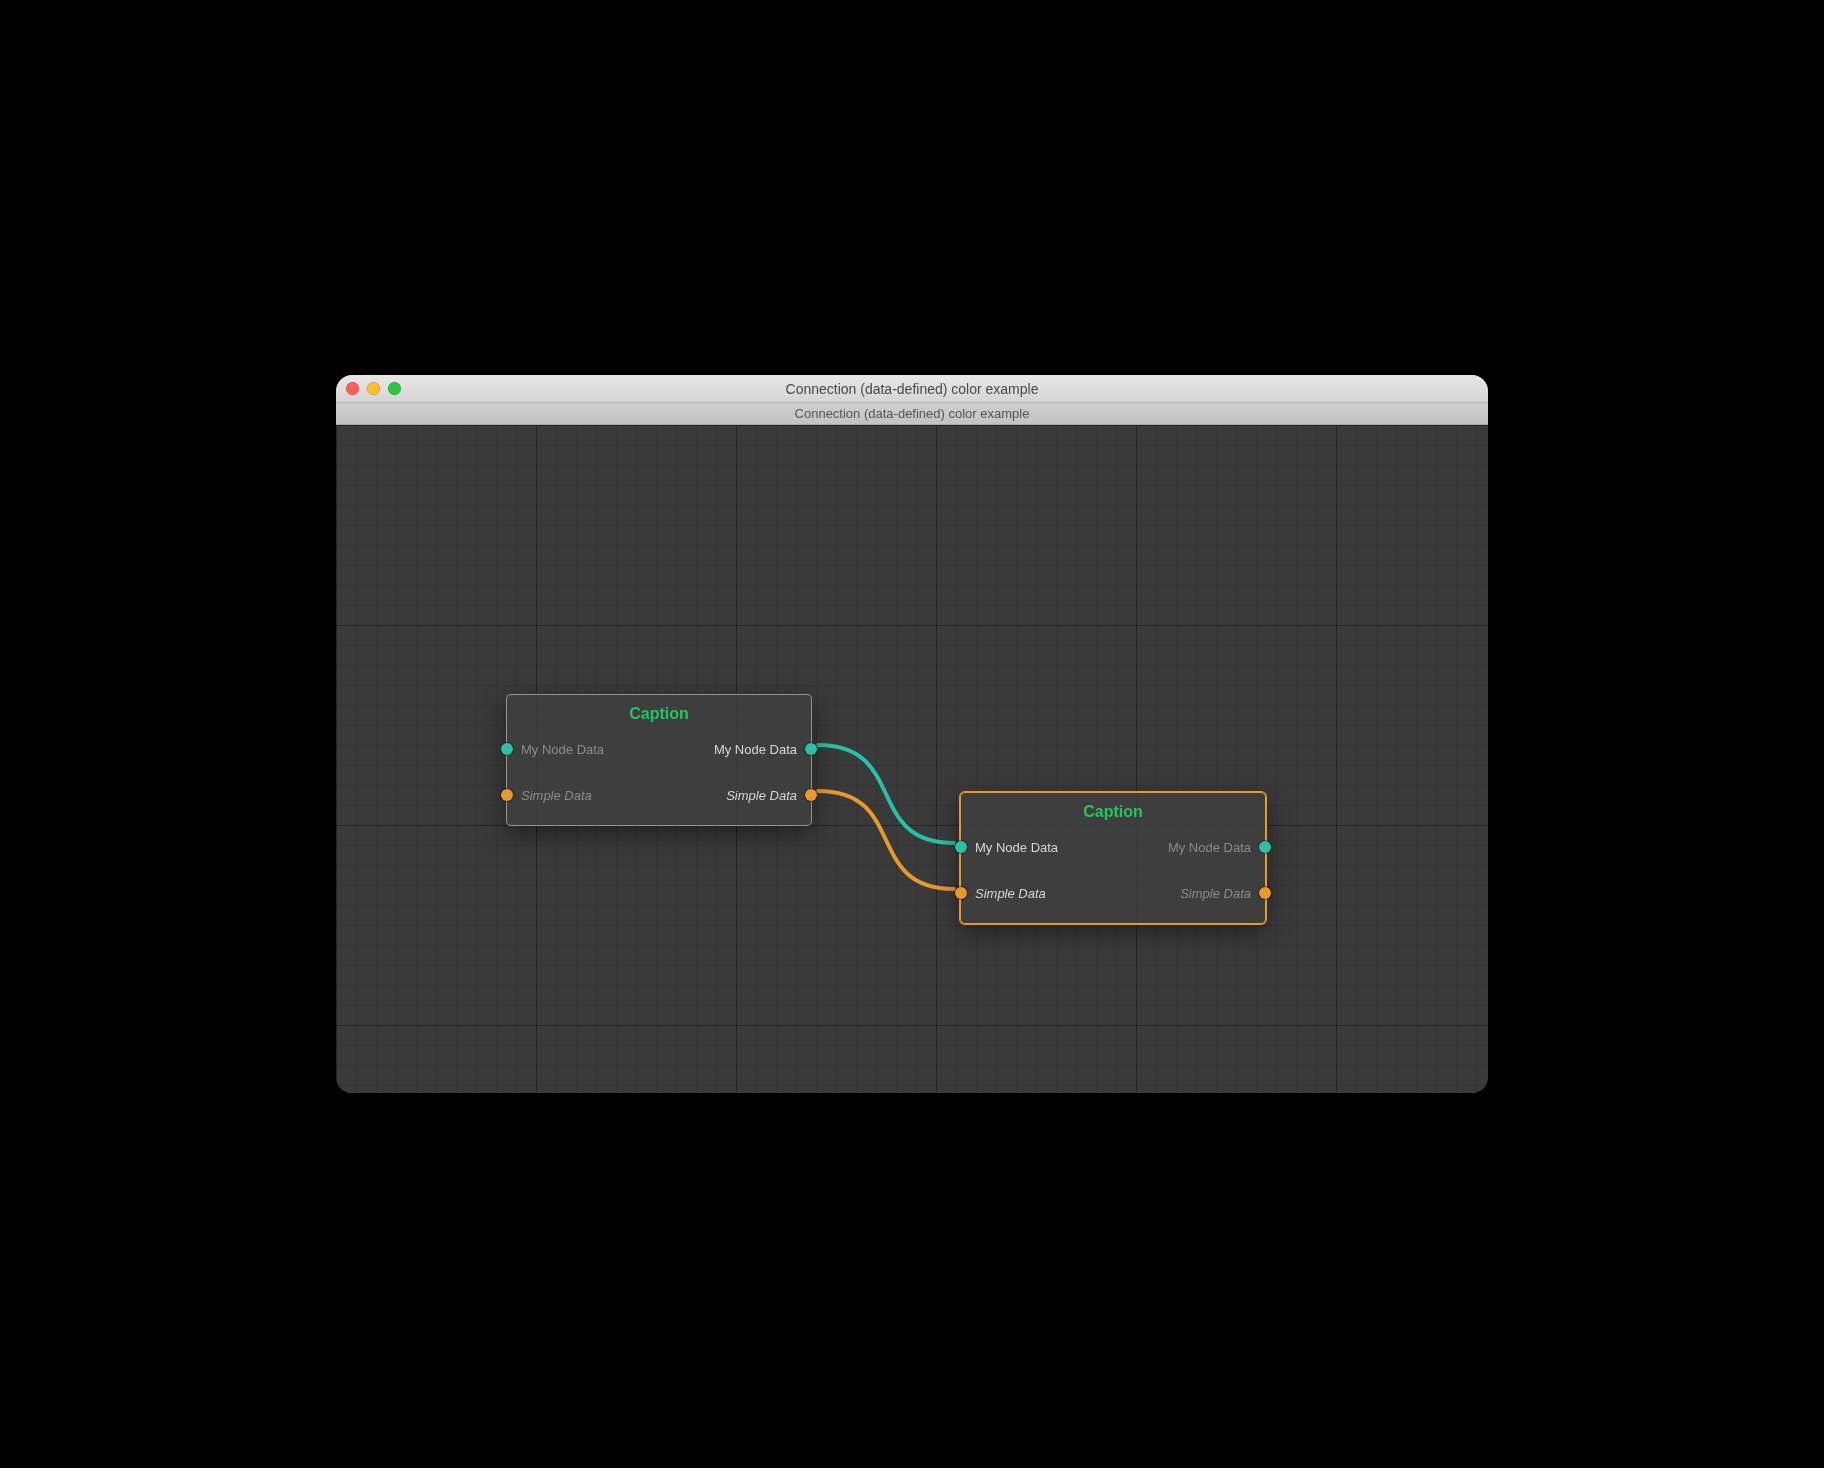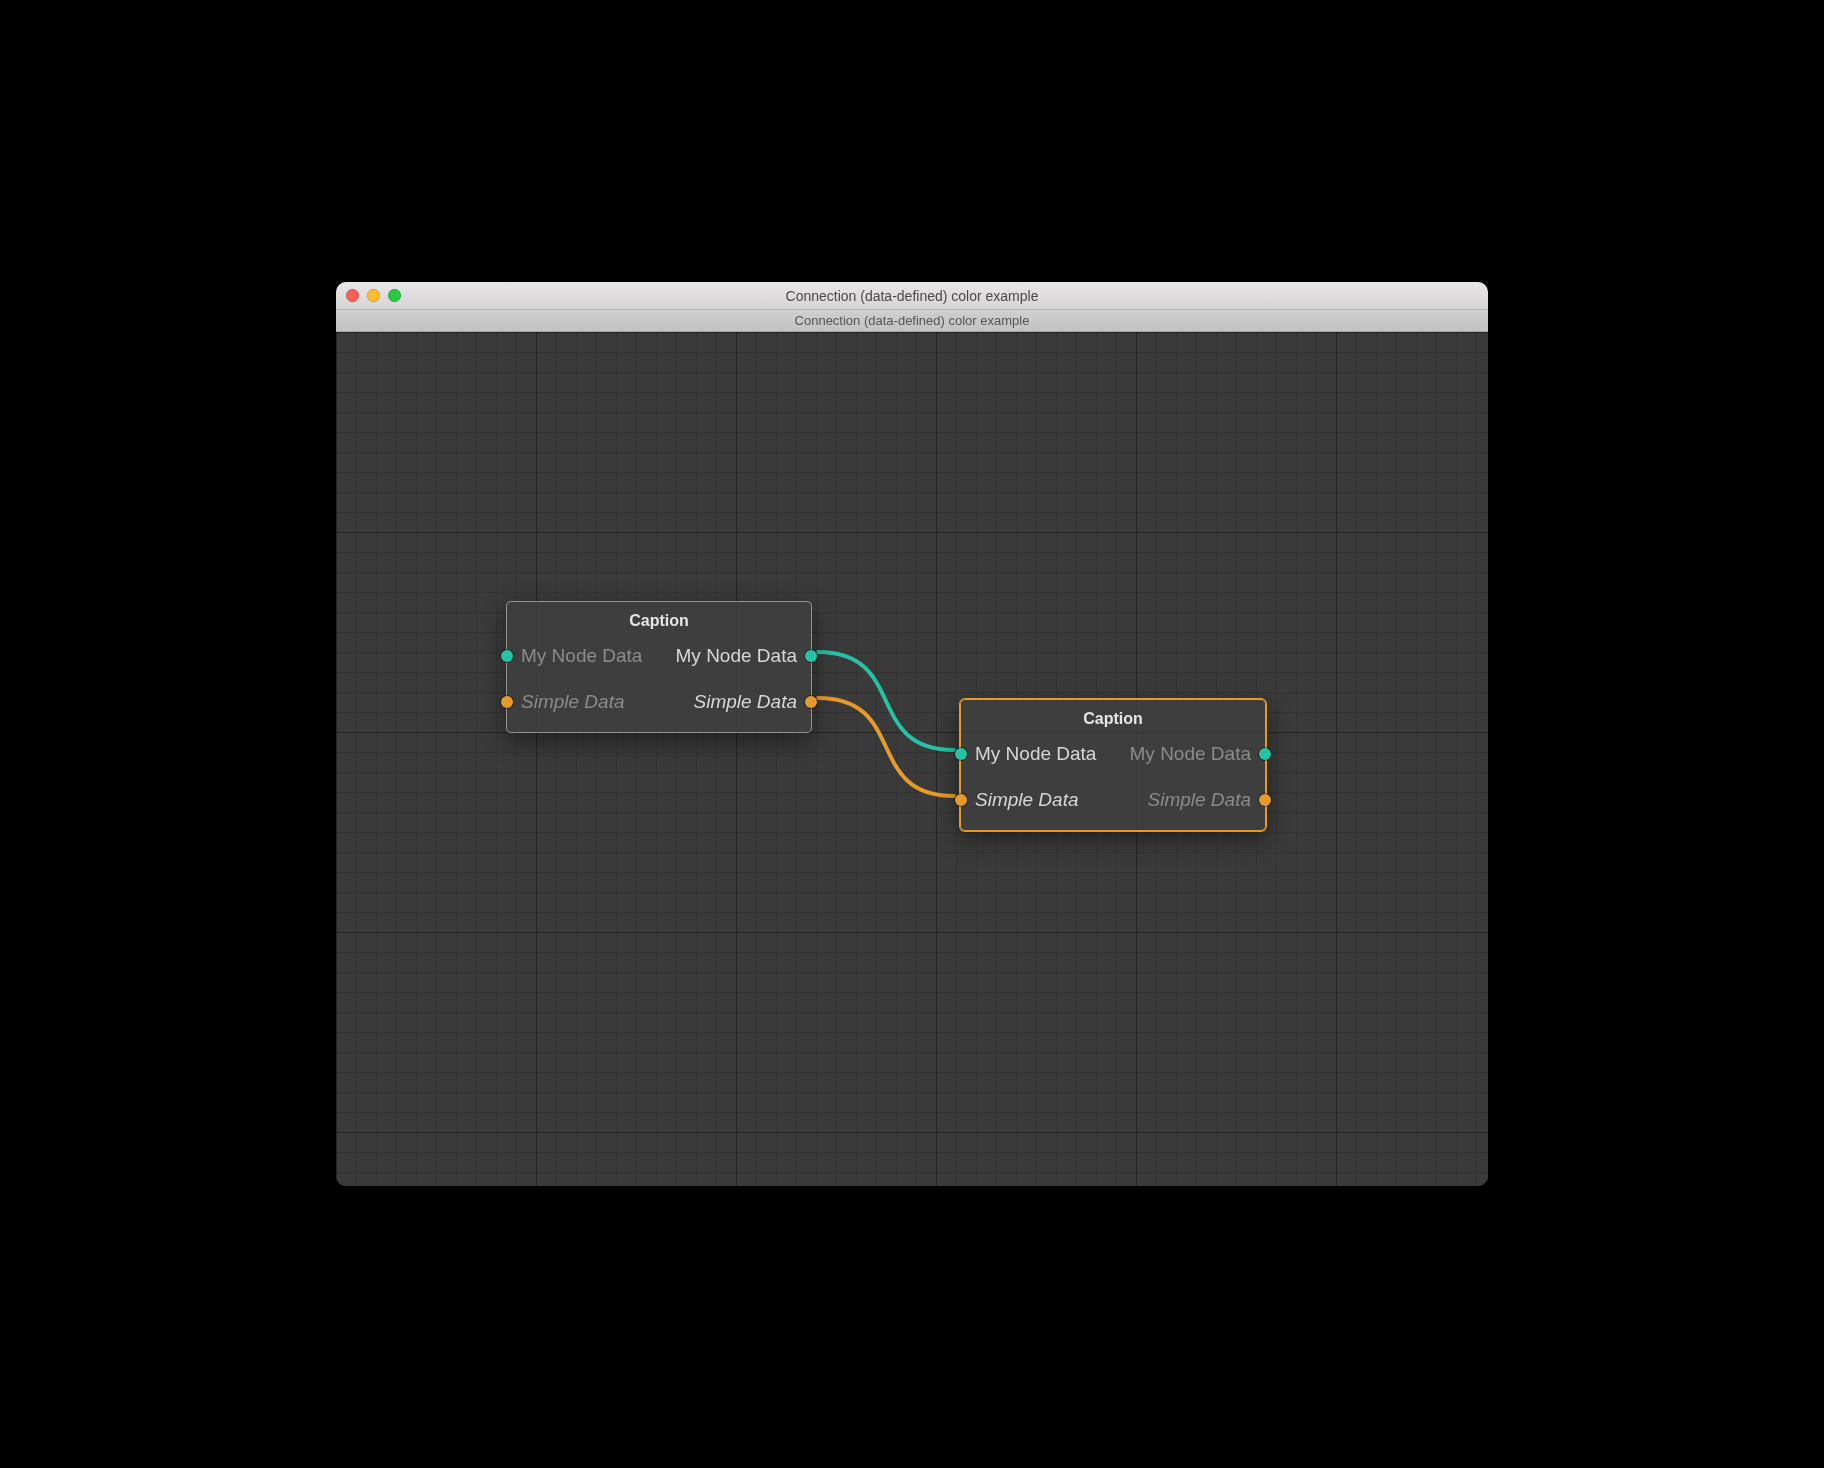--- a/index.html
+++ b/index.html
@@ -6,23 +6,23 @@
   html, body { width: 100%; height: 100%; }
   body {
     background: #000;
     font-family: -apple-system, BlinkMacSystemFont, "Helvetica Neue", Arial, sans-serif;
     display: flex;
     align-items: center;
     justify-content: center;
   }
   .frame {
     width: 1152px;
-    height: 904px;
+    height: 718px;
     background: #3a3a3a;
-    border-radius: 10px;
+    border-radius: 16px;
     overflow: hidden;
     box-shadow: 0 30px 80px rgba(0,0,0,.6), 0 0 0 1px rgba(255,255,255,.04) inset;
     display: flex;
     flex-direction: column;
     position: relative;
   }
   .titlebar {
     height: 28px;
     background: linear-gradient(#e8e6e6, #d6d4d4);
     border-bottom: 1px solid #b8b6b6;
@@ -73,25 +73,25 @@
     border: 1px solid rgba(220,220,220,.55);
     box-shadow: 0 8px 24px rgba(0,0,0,.45);
     padding: 10px 14px 14px;
     color: #d7d7d7;
   }
   .node.selected { border-color: #e59a2a; box-shadow: 0 0 0 1px #e59a2a, 0 8px 24px rgba(0,0,0,.45); }
   .node-title {
     text-align: center;
     font-weight: 700;
     font-size: 16px;
-    color: #e5e5e5;
+    color: #22c55e;
     margin-bottom: 10px;
   }
   .row { display:flex; justify-content:space-between; align-items:center; height: 32px; position:relative; }
-  .ptxt { font-size: 19px; }
+  .ptxt { font-size: 13px; }
   .ptxt.dim { color: #8b8b8b; }
   .row.gap { margin-top: 14px; font-style: italic; }
   .port {
     position:absolute; width:12px; height:12px; border-radius:50%;
     box-shadow: 0 0 0 1px rgba(0,0,0,.4);
     top: 50%; transform: translateY(-50%);
   }
   .port.l { left: -20px; }
   .port.r { right: -20px; }
   .c-teal   { background:#26c2a3; }

